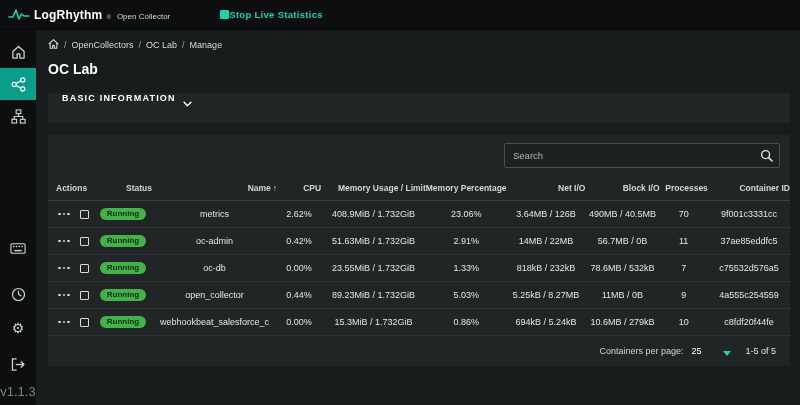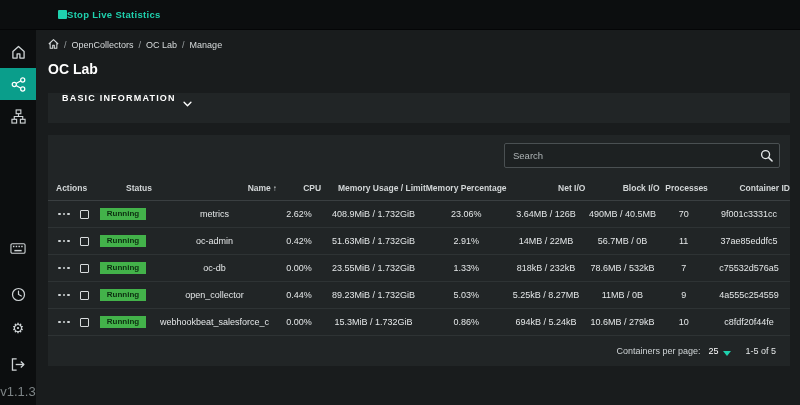--- a/index.html
+++ b/index.html
@@ -61,34 +61,44 @@
   .t-head .hc{font-size:8.5px;font-weight:bold;color:#d2d6d7;text-align:right;white-space:nowrap;}
   .t-head .hc.first{text-align:left;padding-left:8px;}
   .sort-ind{font-size:8px;color:#d2d6d7;margin-left:2px;}
   .t-data{height:27px;border-bottom:1px solid var(--border);font-size:9px;color:#e4e7e8;}
   .t-data:last-of-type{border-bottom:1px solid var(--border);}
   .cell{text-align:center;white-space:nowrap;overflow:hidden;text-overflow:ellipsis;}
   .actions-cell{display:flex;align-items:center;gap:9px;padding-left:9px;}
   .more-btn{display:flex;gap:2px;cursor:pointer;padding:3px 1px;}
   .more-btn i{width:2.5px;height:2.5px;border-radius:50%;background:#cfd4d6;display:block;}
   .rowstop-btn{width:9px;height:9px;border:1.5px solid #d7dbdc;border-radius:1px;cursor:pointer;}
-  .badge{display:inline-block;background:var(--green);color:#0c2e10;font-size:8px;font-weight:bold;padding:2px 7px;border-radius:0;line-height:1.1;}
+  .badge{display:inline-block;background:var(--green);color:#0c2e10;font-size:8px;font-weight:bold;padding:2px 7px;border-radius:6px;line-height:1.1;}
 
   .pager-row{height:30px;display:flex;align-items:center;justify-content:flex-end;gap:8px;padding-right:14px;font-size:9px;color:#cfd4d6;}
-  .per-page{display:flex;align-items:flex-end;gap:5px;cursor:pointer;}
+  .per-page{display:flex;align-items:flex-end;gap:22px;cursor:pointer;}
   .per-page .val{color:#fff;}
   .caret{width:0;height:0;border-left:4px solid transparent;border-right:4px solid transparent;border-top:5px solid var(--accent);}
   .range{color:#e4e7e8;margin-left:6px;}
 </style>
 </head>
 <body>
 
 <div class="app">
 
   <div class="topbar">
+    <div class="brand">
+      <span class="mark">
+        <svg width="22" height="13" viewBox="0 0 22 13">
+            <polyline points="1,9 5,9 8,2 11,11 13.5,6 16,8 21,8" fill="none" stroke="#1fd1ae" stroke-width="1.6" stroke-linecap="round" stroke-linejoin="round"></polyline>
+          </svg>
+      </span>
+      <span class="brand-name">LogRhythm</span>
+      <span class="brand-reg">®</span>
+      <span class="brand-sub">Open Collector</span>
+    </div>
     <div class="stop-live">
       <span class="stop-sq"></span>
       <span class="lbl">Stop Live Statistics</span>
     </div>
   </div>
 
   <div class="body">
 
     <div class="sidebar">
       <div class="side-item">

